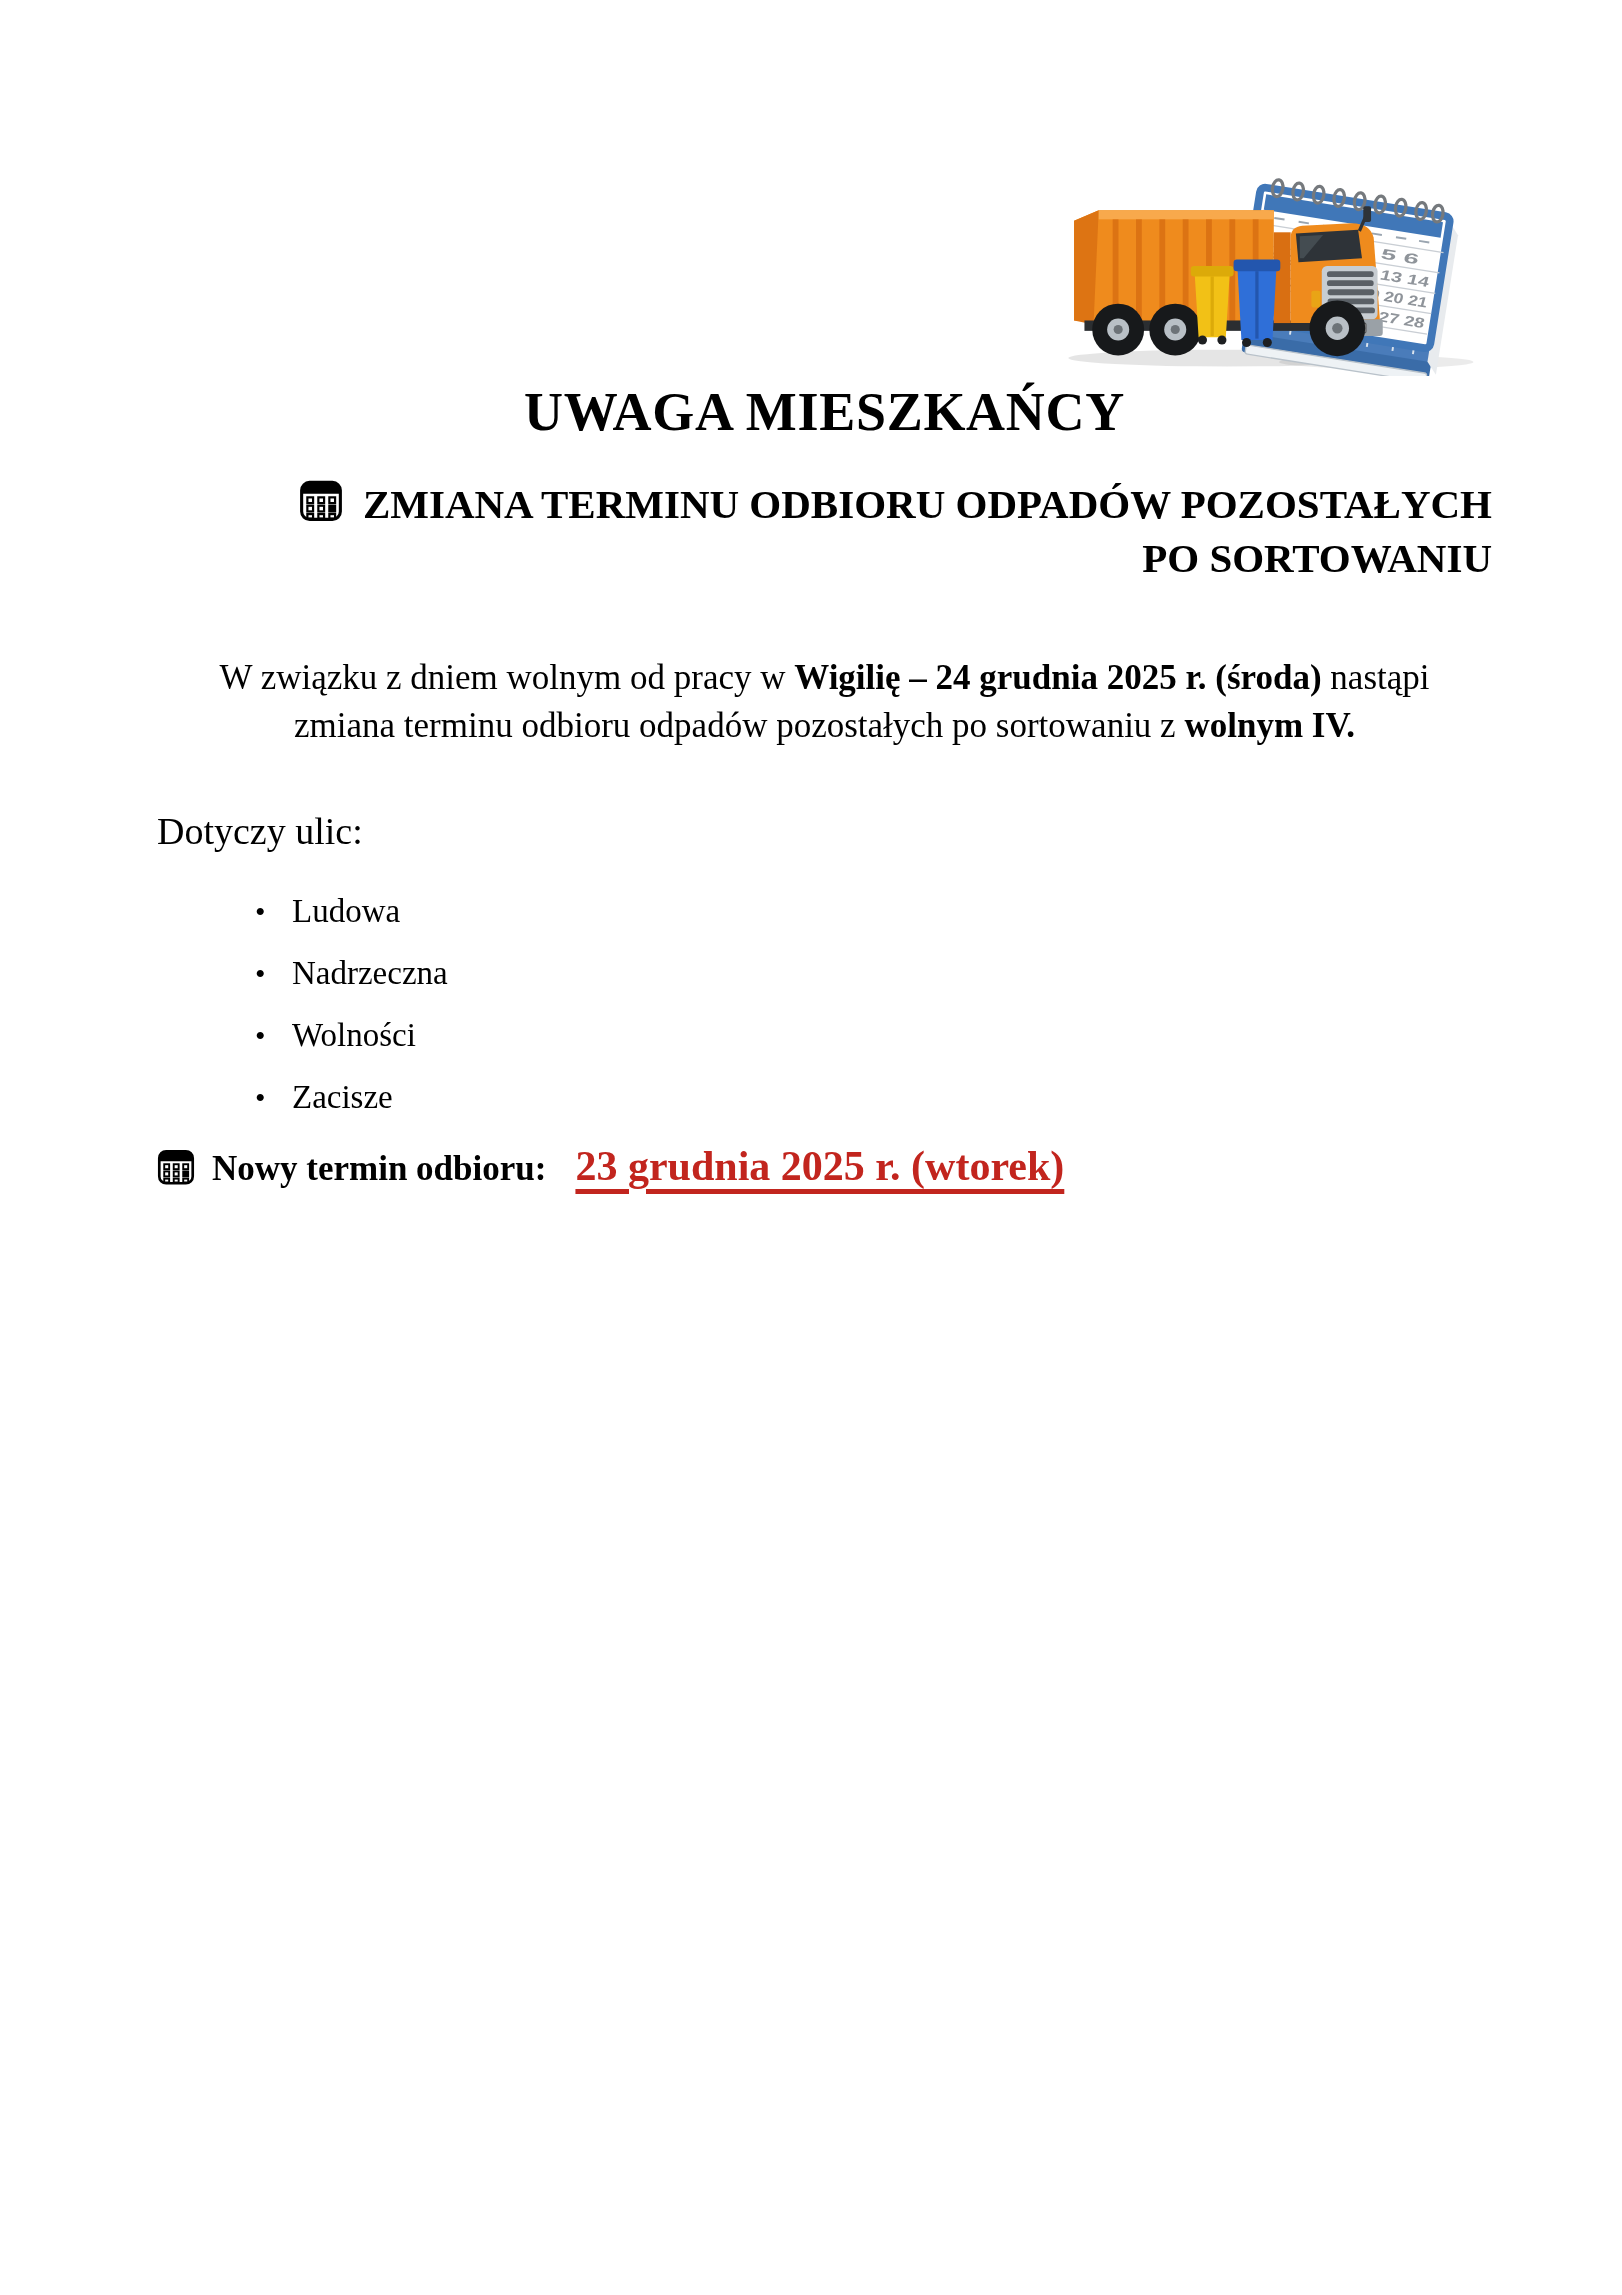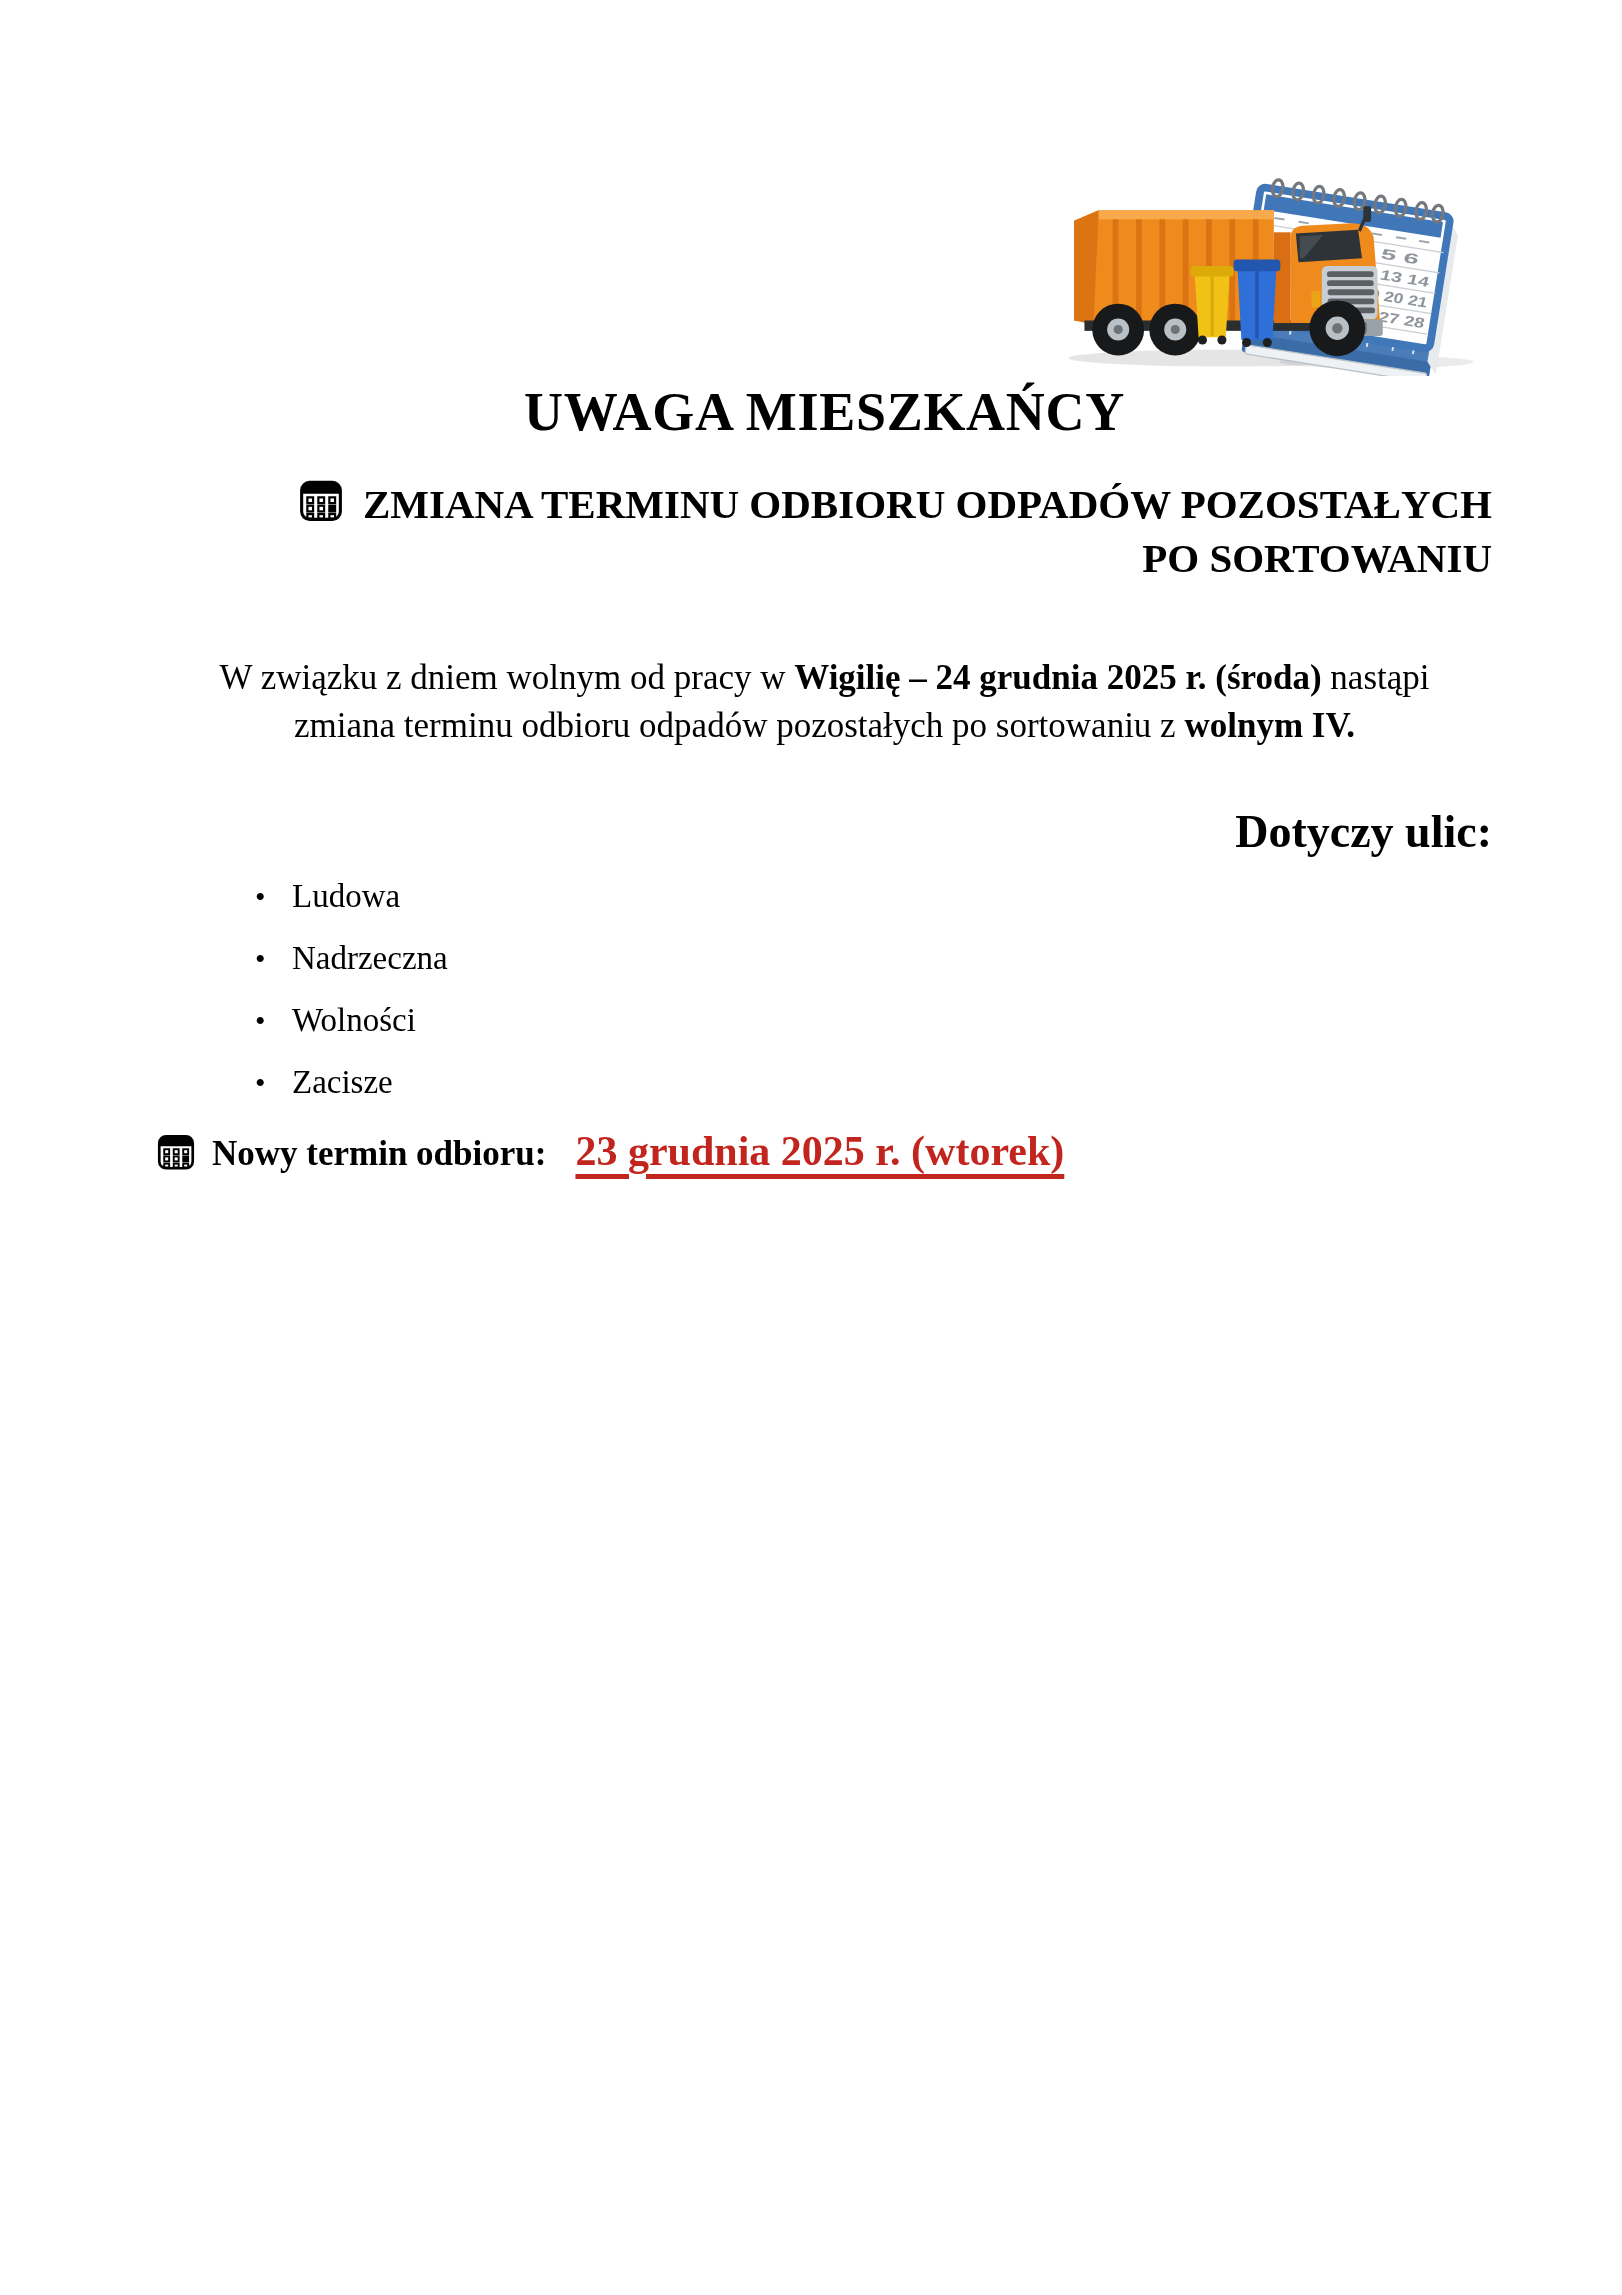--- a/index.html
+++ b/index.html
@@ -44,27 +44,27 @@
   .cal-icon svg{display:block;}
   p.intro{
     margin:69px auto 0 auto;
     max-width:1283px;
     font-size:35px;
     line-height:48px;
     text-align:center;
   }
   h3.streets-heading{
     margin:58px 0 0 0;
-    font-size:46px;
+    font-size:38px;
     line-height:47px;
-    font-weight:bold;
-    text-align:right;
+    font-weight:normal;
+    text-align:left;
   }
   ul.streets{
-    margin:22px 0 0 98px;
+    margin:37px 0 0 98px;
     padding:0;
     list-style:none;
   }
   ul.streets li{
     position:relative;
     padding-left:37px;
     font-size:33px;
     line-height:39px;
     margin-bottom:23px;
   }

